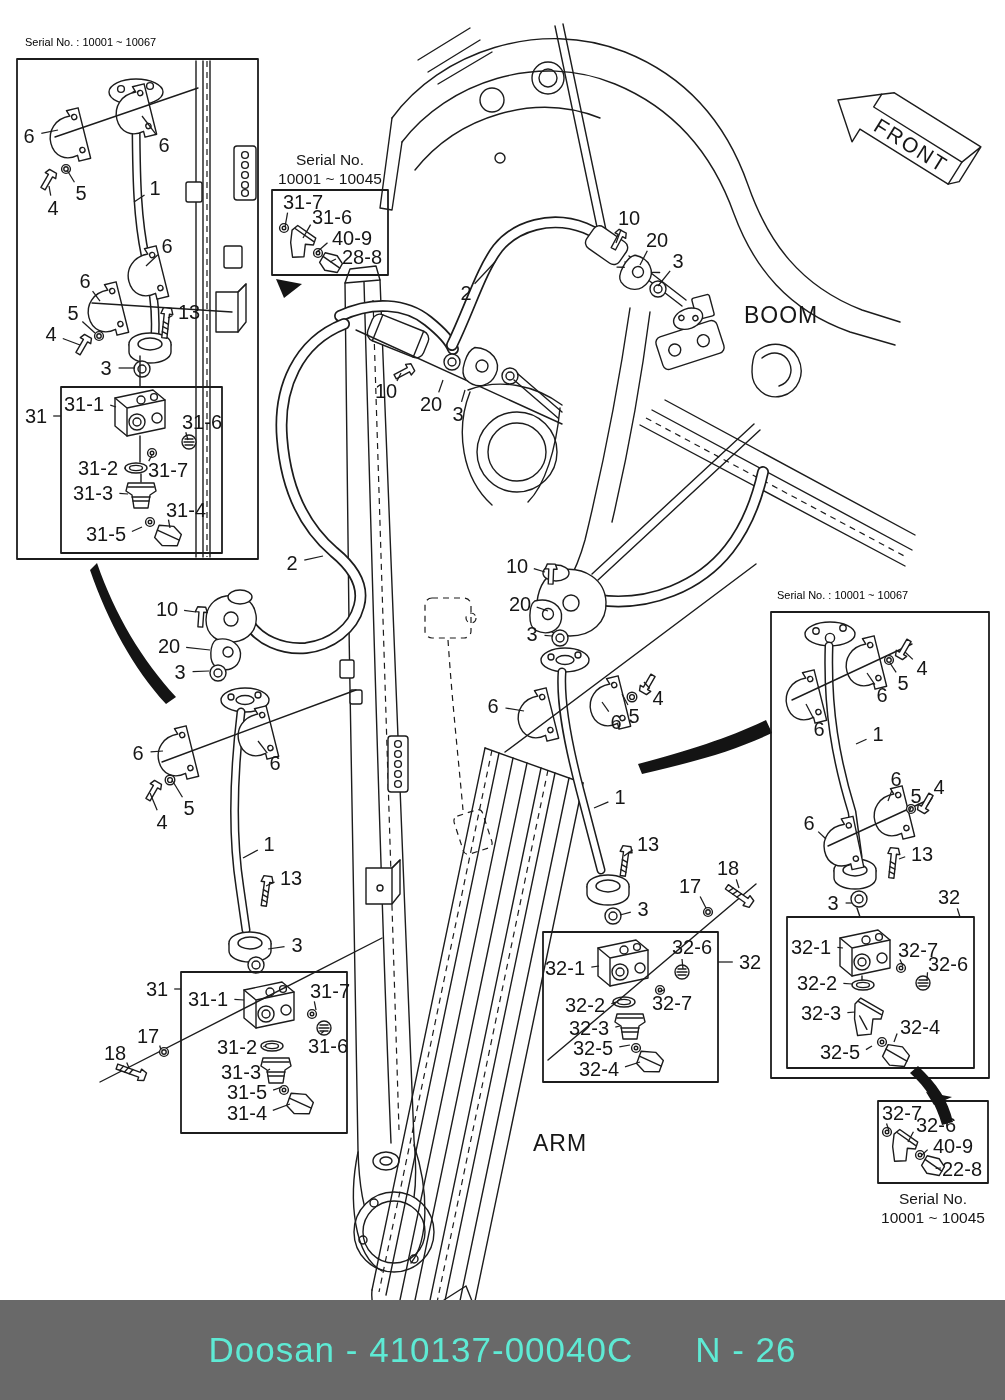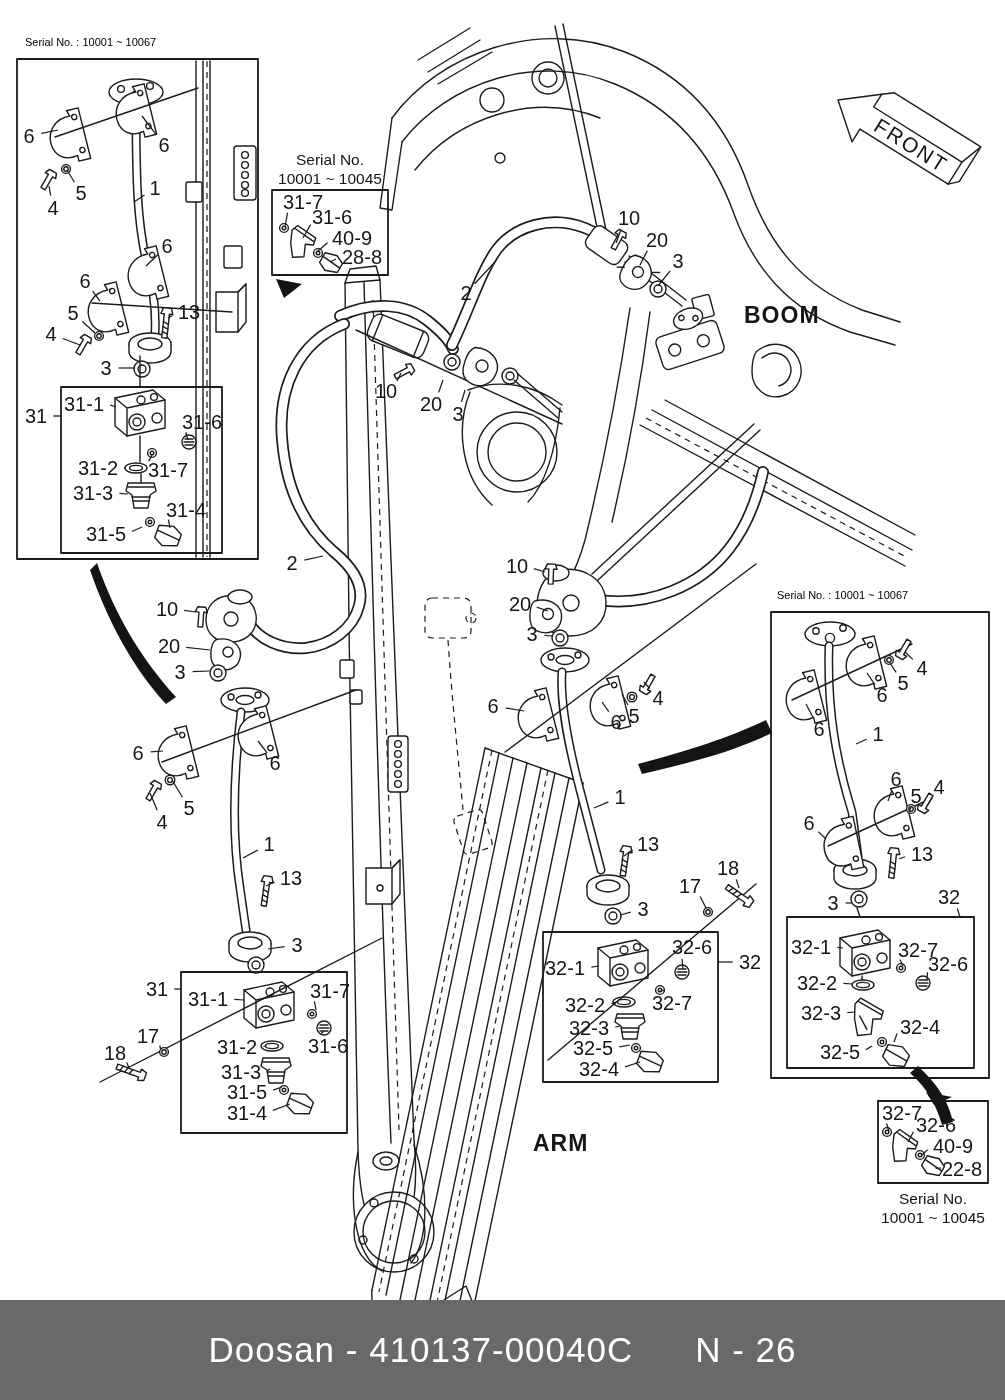--- a/index.html
+++ b/index.html
@@ -13,24 +13,24 @@
   .blk{fill:#141414;stroke:none;}
   .dsh{stroke:#1c1c1c;fill:none;stroke-width:1.2;stroke-dasharray:6 5;}
   .hoseB{stroke:#1c1c1c;fill:none;stroke-width:12;stroke-linecap:round;}
   .hoseW{stroke:#ffffff;fill:none;stroke-width:8.6;stroke-linecap:round;}
   .tubeB{stroke:#1c1c1c;fill:none;stroke-width:9;stroke-linecap:round;}
   .tubeW{stroke:#ffffff;fill:none;stroke-width:6;stroke-linecap:round;}
   .callout{position:absolute;transform:translate(-50%,-50%);font-size:20px;line-height:1;
            white-space:nowrap;color:#161616;}
   .serial-title{position:absolute;font-size:11px;color:#000000;white-space:nowrap;}
   .serial-center{position:absolute;font-size:15.5px;color:#161616;text-align:center;line-height:1.25;}
-  .region-label{position:absolute;font-size:23px;letter-spacing:1px;color:#161616;white-space:nowrap;font-weight:bold;}
+  .region-label{position:absolute;font-size:23px;letter-spacing:1px;color:#161616;white-space:nowrap;}
   .footer{position:absolute;left:0;bottom:0;width:100%;height:100px;background:#696969;
           display:flex;align-items:center;justify-content:center;gap:62px;}
-  .footer span{color:#ffffff;font-size:35px;letter-spacing:1px;white-space:nowrap;}
+  .footer span{color:#5eead4;font-size:35px;letter-spacing:1px;white-space:nowrap;}
 </style>
 </head>
 <body>
 
 <div class="page">
 
 <svg class="art" width="1005" height="1400" viewBox="0 0 1005 1400">
   <defs>
     <g id="clamp">
       <path class="wh" d="M10,-16 C-5,-17 -15,-7 -15,6 C-15,19 -5,27 8,24 L8,30 L20,30 L20,-22 L8,-22 Z"></path>

